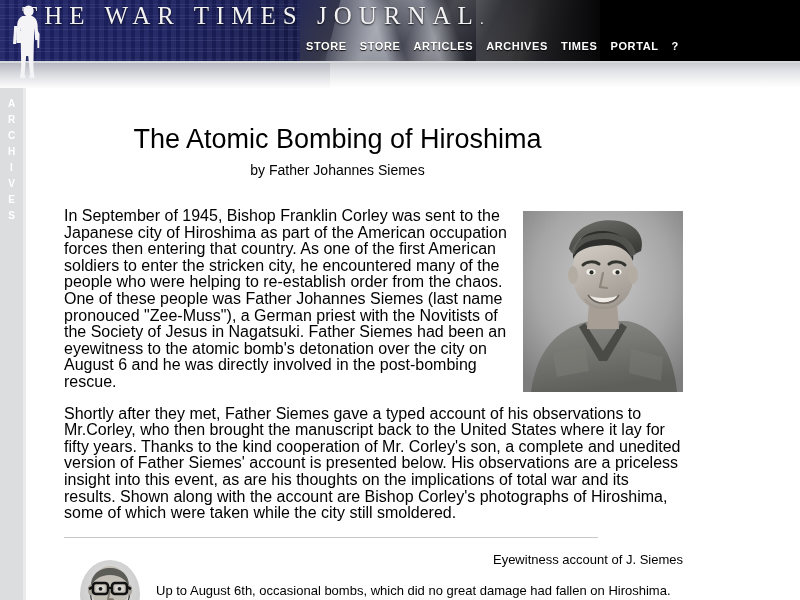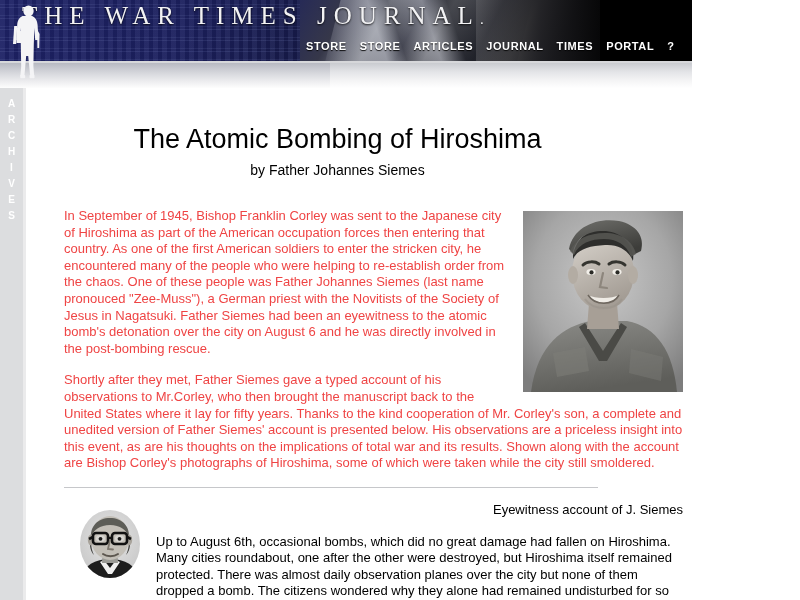--- a/index.html
+++ b/index.html
@@ -10,21 +10,21 @@
     width: 800px;
     height: 600px;
     overflow: hidden;
     background: #ffffff;
     font-family: "Liberation Sans", sans-serif;
   }
 
   
   .banner {
     position: relative;
-    width: 692px;
+    width: 800px;
     height: 88px;
     overflow: hidden;
     background: #000000;
   }
   
   .banner-navy {
     position: absolute;
     left: 0; top: 0;
     width: 330px; height: 63px;
     background:
@@ -208,23 +208,23 @@
   }
   .portrait-frame svg { display:block; }
   .portrait-caption {
     margin-top: 7px;
     font-size: 12.5px;
     font-weight: bold;
     color: #000000;
     letter-spacing: 0.1px;
   }
   .para {
-    font-size: 13px;
+    font-size: 16px;
     line-height: 16.6px;
-    color: #ef4444;
+    color: #000000;
     margin: 0 0 15px 0;
     text-align: left;
   }
 
   .divider {
     clear: none;
     margin: 10px 26px 0 38px;
     border: none;
     border-top: 1px solid #c6c7ca;
     height: 1px;
@@ -286,21 +286,21 @@
       </g>
     </svg>
   </div>
 
   <div class="site-title"><span>THE WAR TIMES JOURNAL</span><span class="dot">.</span></div>
 
   <nav class="nav">
     <a href="#">STORE</a>
     <a href="#">STORE</a>
     <a href="#">ARTICLES</a>
-    <a href="#">JOURNAL</a>
+    <a href="#">ARCHIVES</a>
     <a href="#">TIMES</a>
     <a href="#">PORTAL</a>
     <a href="#">?</a>
   </nav>
 </div>
 
 <div class="sidebar">
   <div class="sidebar-label">
     <span>A</span>
     <span>R</span>

